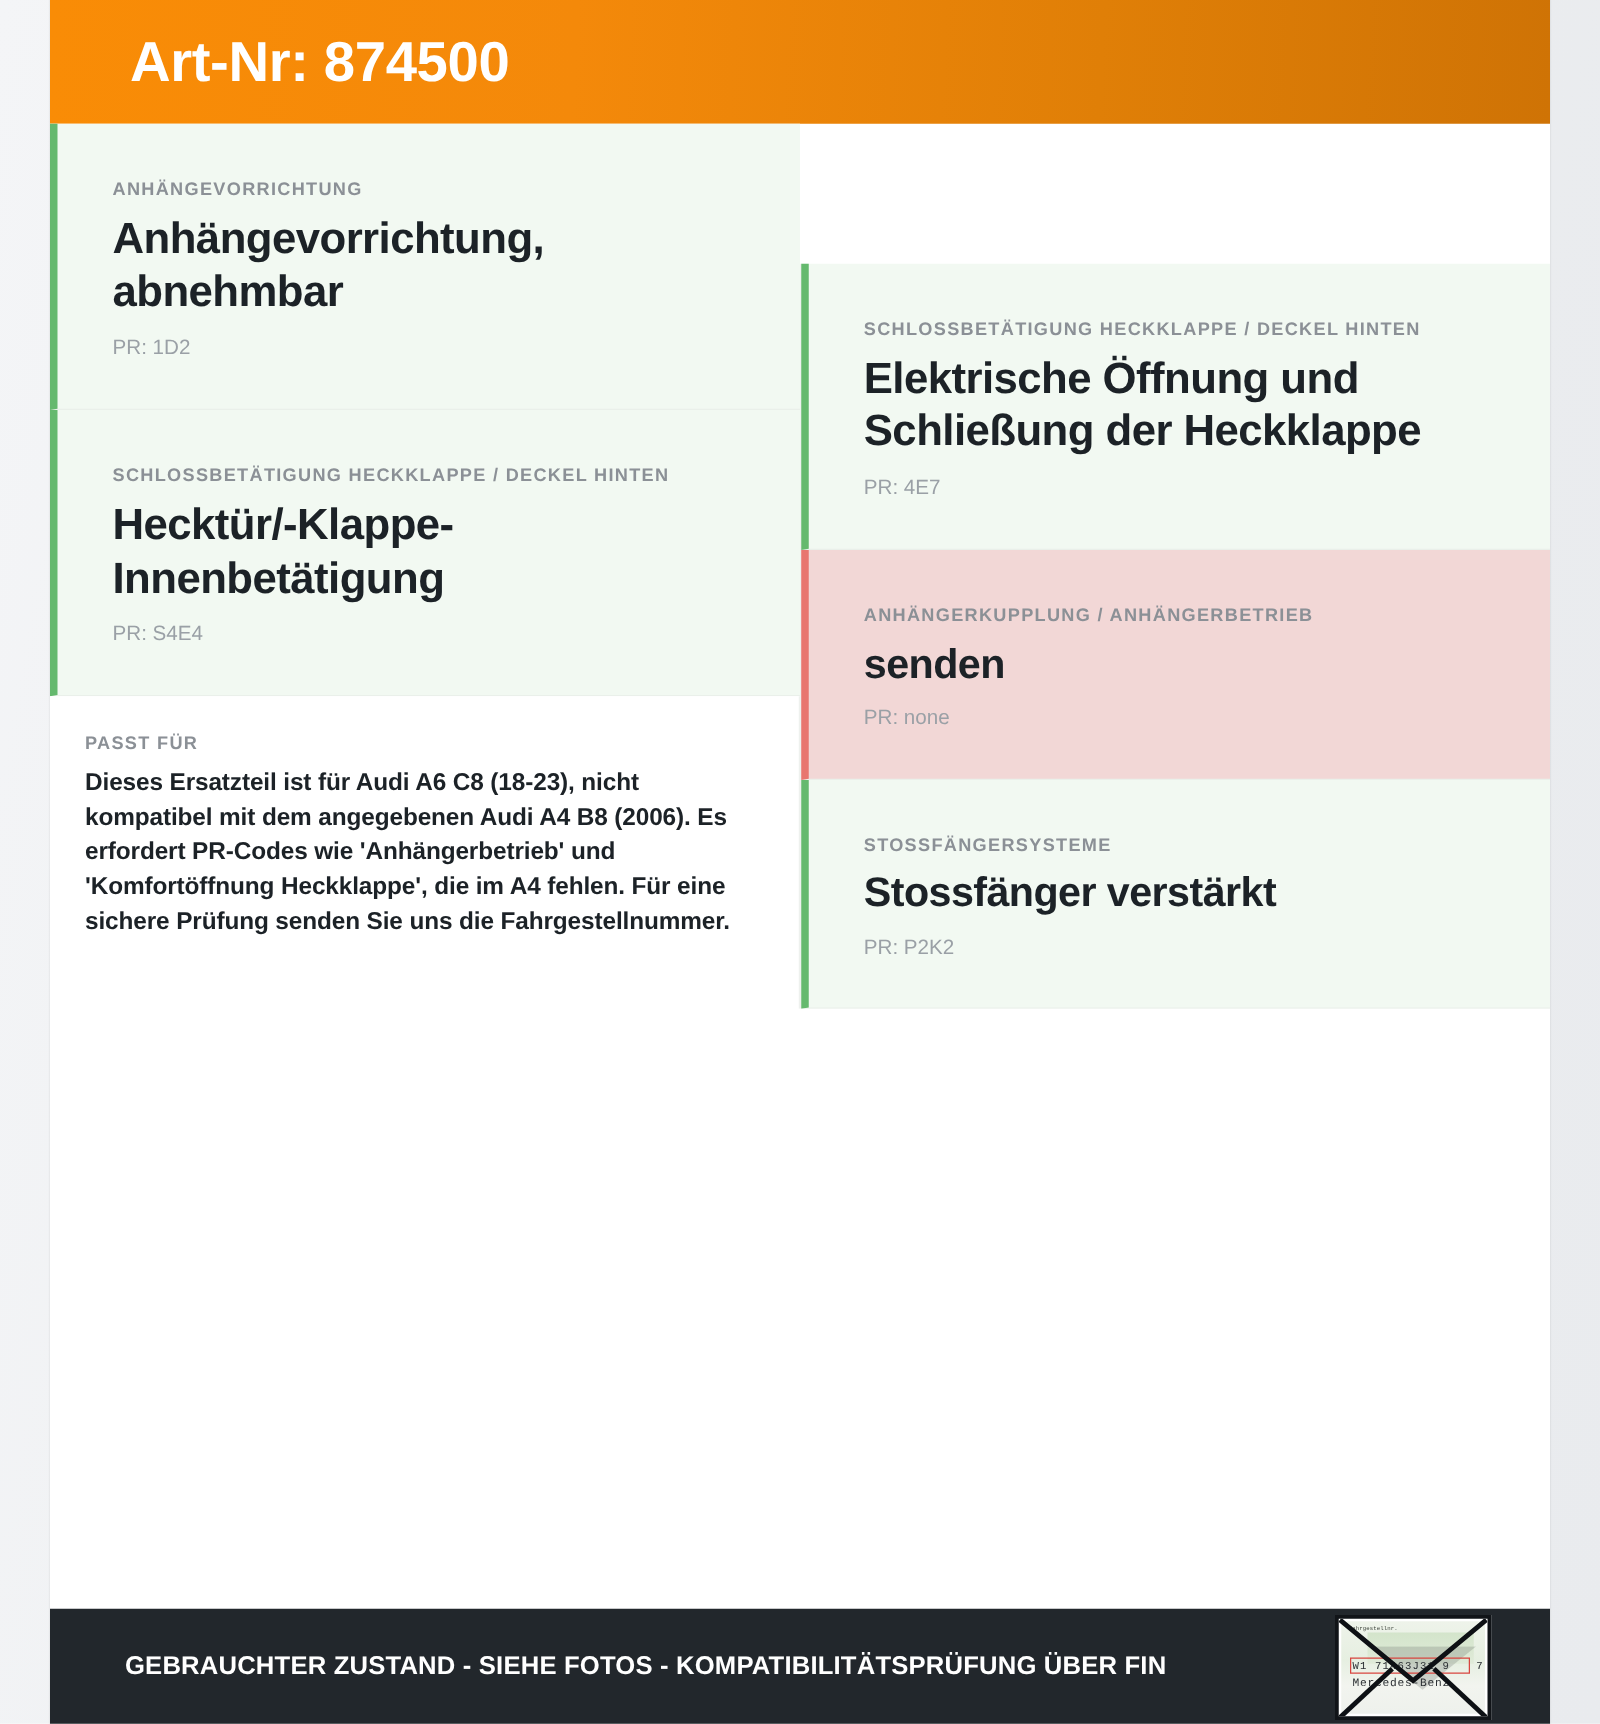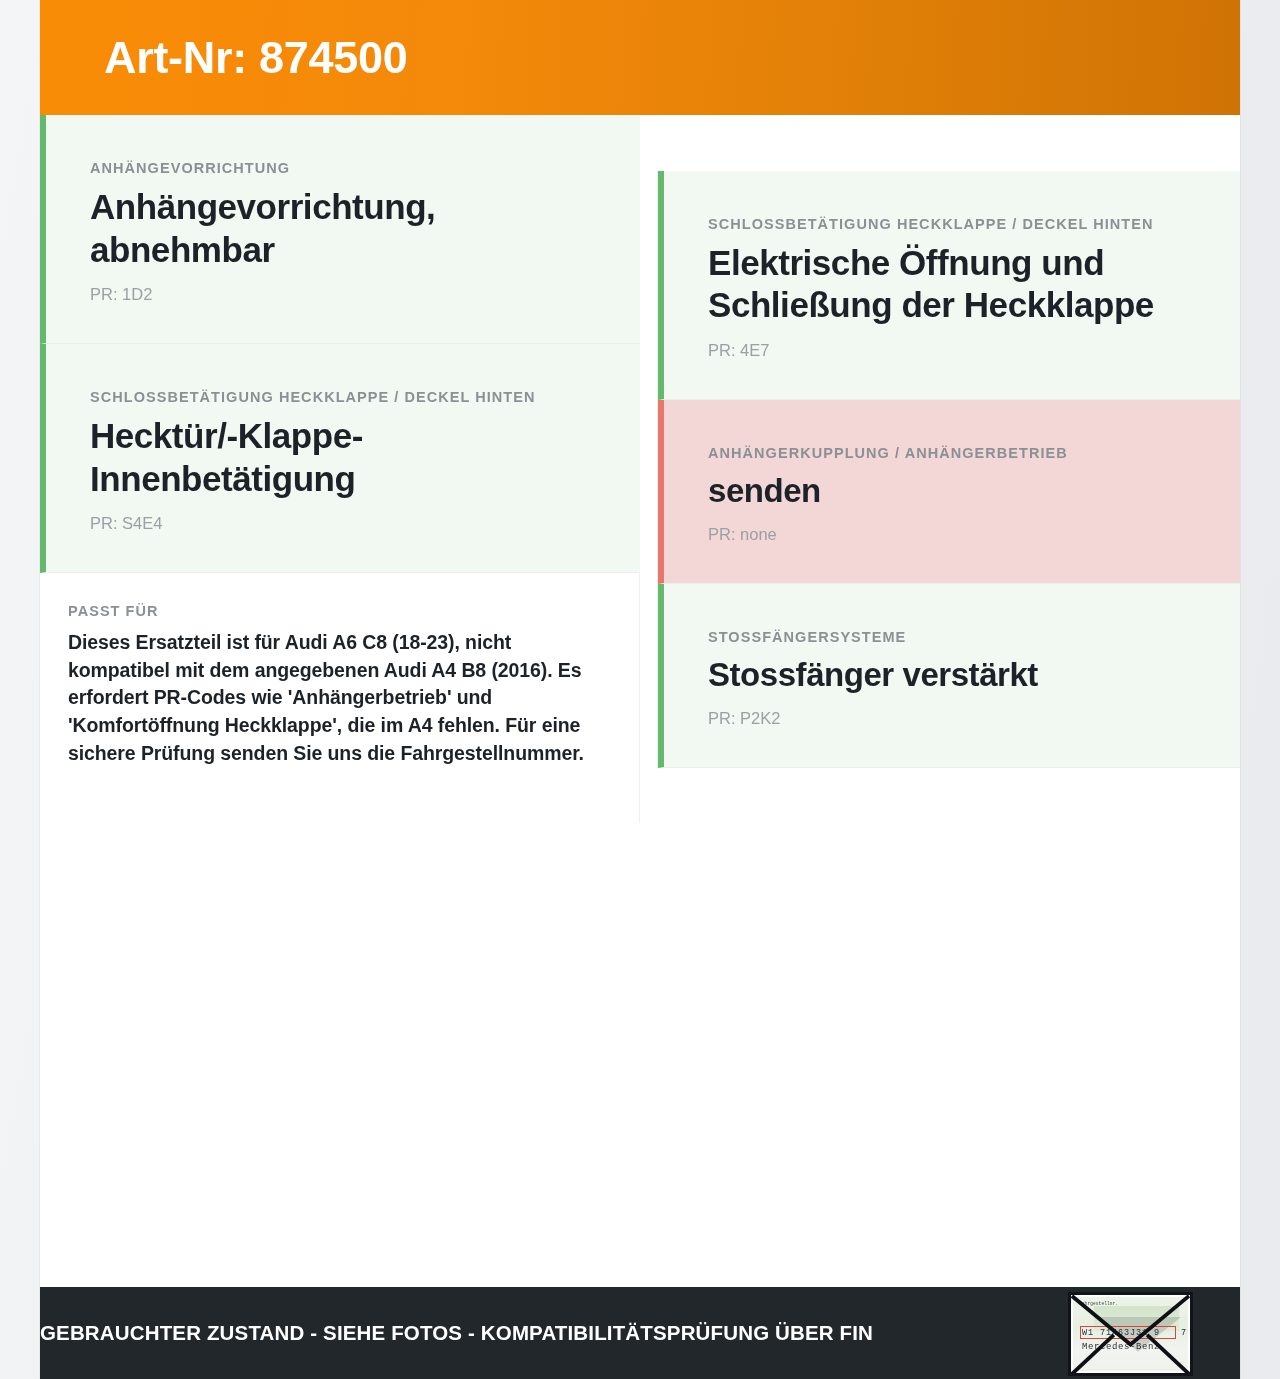--- a/index.html
+++ b/index.html
@@ -24,41 +24,40 @@
     width: 1200px;
     min-height: 1379px;
     background: #ffffff;
     box-shadow: 0 0 0 1px rgba(0,0,0,0.04);
     display: flex;
     flex-direction: column;
   }
 
   
   .banner {
-    height: 115px;
+    height: 99px;
     background: linear-gradient(93deg, #f98c06 0%, #f4890a 35%, #e07f07 70%, #cf7305 100%);
     display: flex;
     align-items: center;
     flex: 0 0 auto;
   }
   .banner-title {
     color: #ffffff;
     font-size: 45px;
     font-weight: 700;
     letter-spacing: -0.3px;
     padding-left: 64px;
     line-height: 1;
   }
 
   
   .columns {
     display: flex;
-    align-items: center;
+    align-items: flex-end;
     flex: 0 0 auto;
-    gap: 17px;
   }
   .col {
     width: 600px;
     box-sizing: border-box;
   }
   .col-right {
     border-left: 1px solid #eef1ee;
   }
 
   
@@ -138,20 +137,21 @@
     align-items: center;
     justify-content: flex-start;
     position: relative;
     flex: 0 0 auto;
   }
   .footer-text {
     color: #ffffff;
     font-size: 20.5px;
     font-weight: 700;
     letter-spacing: 0.15px;
+    padding-left: 60px;
   }
 
   
   .vin-thumb {
     position: absolute;
     right: 47px;
     top: 5px;
     width: 125px;
     height: 84px;
     background: #ffffff;
@@ -253,21 +253,21 @@
 
 
       <div class="feature">
         <div class="feature-label">SCHLOSSBETÄTIGUNG HECKKLAPPE / DECKEL HINTEN</div>
         <div class="feature-value">Hecktür/-Klappe-Innenbetätigung</div>
         <div class="feature-pr">PR: S4E4</div>
       </div>
 
       <div class="fits">
         <div class="fits-label">PASST FÜR</div>
-        <div class="fits-text">Dieses Ersatzteil ist für Audi A6 C8 (18-23), nicht kompatibel mit dem angegebenen Audi A4 B8 (2016). Es erfordert PR-Codes wie 'Anhängerbetrieb' und 'Komfortöffnung Heckklappe', die im A4 fehlen. Für eine sichere Prüfung senden Sie uns die Fahrgestellnummer.</div>
+        <div class="fits-text">Dieses Ersatzteil ist für Audi A6 C8 (18-23), nicht kompatibel mit dem angegebenen Audi A4 B8 (2006). Es erfordert PR-Codes wie 'Anhängerbetrieb' und 'Komfortöffnung Heckklappe', die im A4 fehlen. Für eine sichere Prüfung senden Sie uns die Fahrgestellnummer.</div>
       </div>
 
     </div>
 
     <div class="col col-right">
 
       <div class="feature">
         <div class="feature-label">SCHLOSSBETÄTIGUNG HECKKLAPPE / DECKEL HINTEN</div>
         <div class="feature-value">Elektrische Öffnung und Schließung der Heckklappe</div>
         <div class="feature-pr">PR: 4E7</div>

